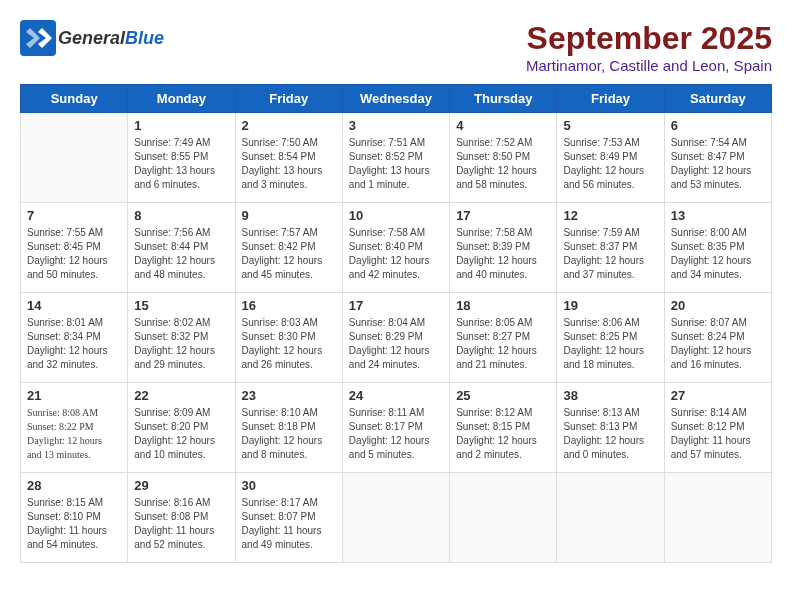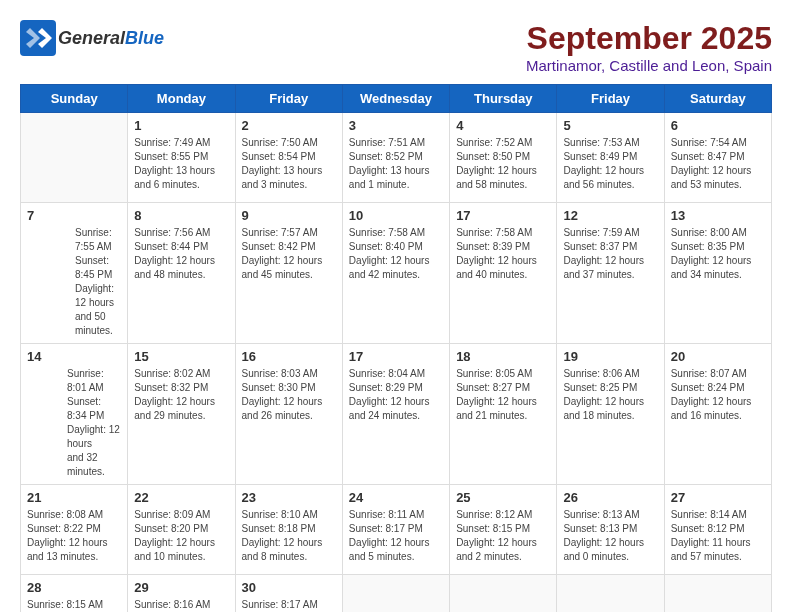--- a/index.html
+++ b/index.html
@@ -157,21 +157,21 @@
           <div class="day-number">6</div>
           <div class="day-info" style="white-space: pre-line;">Sunrise: 7:54 AM
 Sunset: 8:47 PM
 Daylight: 12 hours
 and 53 minutes.</div>
         </td>
       </tr>
       <tr class="week-row">
         <td>
           <div class="day-number">7</div>
-          <div class="day-info" style="white-space: pre-line; margin-left: 48px;">Sunrise: 7:55 AM
+          <div class="day-info" style="white-space: pre-line;">Sunrise: 7:55 AM
 Sunset: 8:45 PM
 Daylight: 12 hours
 and 50 minutes.</div>
         </td>
         <td>
           <div class="day-number">8</div>
           <div class="day-info" style="white-space: pre-line;">Sunrise: 7:56 AM
 Sunset: 8:44 PM
 Daylight: 12 hours
 and 48 minutes.</div>
@@ -208,21 +208,21 @@
           <div class="day-number">13</div>
           <div class="day-info" style="white-space: pre-line;">Sunrise: 8:00 AM
 Sunset: 8:35 PM
 Daylight: 12 hours
 and 34 minutes.</div>
         </td>
       </tr>
       <tr class="week-row">
         <td>
           <div class="day-number">14</div>
-          <div class="day-info" style="white-space: pre-line; margin-left: 40px;">Sunrise: 8:01 AM
+          <div class="day-info" style="white-space: pre-line;">Sunrise: 8:01 AM
 Sunset: 8:34 PM
 Daylight: 12 hours
 and 32 minutes.</div>
         </td>
         <td>
           <div class="day-number">15</div>
           <div class="day-info" style="white-space: pre-line;">Sunrise: 8:02 AM
 Sunset: 8:32 PM
 Daylight: 12 hours
 and 29 minutes.</div>
@@ -259,21 +259,21 @@
           <div class="day-number">20</div>
           <div class="day-info" style="white-space: pre-line;">Sunrise: 8:07 AM
 Sunset: 8:24 PM
 Daylight: 12 hours
 and 16 minutes.</div>
         </td>
       </tr>
       <tr class="week-row">
         <td>
           <div class="day-number">21</div>
-          <div class="day-info" style="white-space: pre-line;">Sunrise: 8:08 AM
+          <div class="day-info" style="white-space: pre-line; font-family: Liberation Serif, serif;">Sunrise: 8:08 AM
 Sunset: 8:22 PM
 Daylight: 12 hours
 and 13 minutes.</div>
         </td>
         <td>
           <div class="day-number">22</div>
           <div class="day-info" style="white-space: pre-line;">Sunrise: 8:09 AM
 Sunset: 8:20 PM
 Daylight: 12 hours
 and 10 minutes.</div>
@@ -293,21 +293,21 @@
 and 5 minutes.</div>
         </td>
         <td>
           <div class="day-number">25</div>
           <div class="day-info" style="white-space: pre-line;">Sunrise: 8:12 AM
 Sunset: 8:15 PM
 Daylight: 12 hours
 and 2 minutes.</div>
         </td>
         <td>
-          <div class="day-number">26</div>
+          <div class="day-number">38</div>
           <div class="day-info" style="white-space: pre-line;">Sunrise: 8:13 AM
 Sunset: 8:13 PM
 Daylight: 12 hours
 and 0 minutes.</div>
         </td>
         <td>
           <div class="day-number">27</div>
           <div class="day-info" style="white-space: pre-line;">Sunrise: 8:14 AM
 Sunset: 8:12 PM
 Daylight: 11 hours

